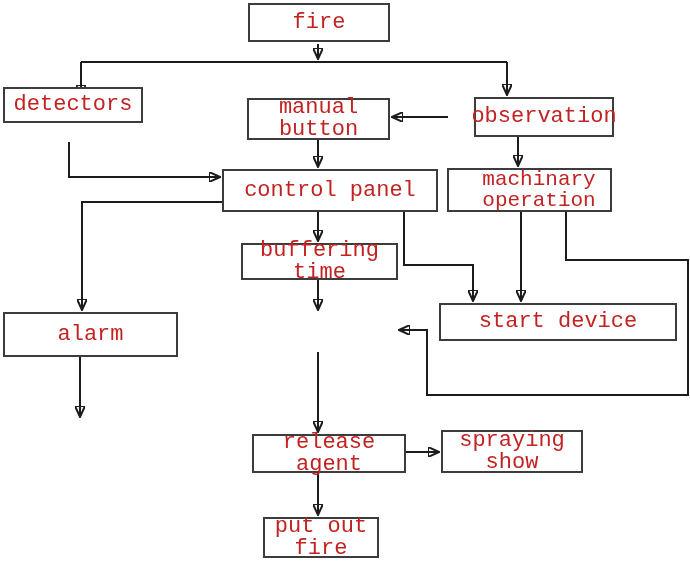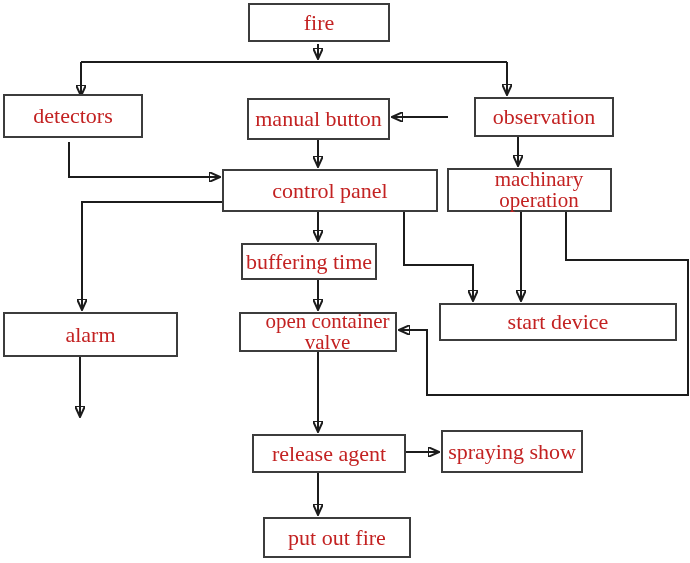--- a/index.html
+++ b/index.html
@@ -5,21 +5,21 @@
   html, body {
     margin: 0;
     padding: 0;
     background: #ffffff;
   }
   #canvas {
     position: relative;
     width: 690px;
     height: 563px;
     background: var(--background, #ffffff);
-    font-family: Liberation Serif, serif;
+    font-family: Liberation Mono, monospace;
     overflow: hidden;
   }
   #connectors {
     position: absolute;
     left: 0;
     top: 0;
     width: 690px;
     height: 563px;
     z-index: 0;
   }
@@ -80,62 +80,59 @@
     <path d="M318,280 V310" marker-end="url(#arr)"></path>
     <path d="M318,352 V432" marker-end="url(#arr)"></path>
     <path d="M387,452 H439" marker-end="url(#arr)"></path>
     <path d="M318,473 V515" marker-end="url(#arr)"></path>
   </svg>
 
   <div class="node" style="left:248px; top:3px; width:142px; height:39px">
     <span>fire</span>
   </div>
 
-  <div class="node" style="left:3px; top:94px; width:140px; height:44px">
+  <div class="node" style="left:3px; top:87px; width:140px; height:36px">
     <span>detectors</span>
   </div>
 
   <div class="node" style="left:247px; top:98px; width:143px; height:42px">
     <span>manual button</span>
   </div>
 
   <div class="node" style="left:474px; top:97px; width:140px; height:40px">
     <span>observation</span>
   </div>
 
   <div class="node" style="left:222px; top:169px; width:216px; height:43px">
     <span>control panel</span>
   </div>
 
   <div class="node two-line" style="left:447px; top:168px; width:165px; height:44px">
     <span>machinary operation</span>
   </div>
 
-  <div class="node" style="left:241px; top:243px; width:136px; height:37px">
+  <div class="node" style="left:241px; top:243px; width:157px; height:37px">
     <span>buffering time</span>
   </div>
 
   <div class="node" style="left:3px; top:312px; width:175px; height:45px">
     <span>alarm</span>
   </div>
 
-  <div class="node two-line" style="left:239px; top:312px; width:158px; height:40px">
-    <span>open container valve</span>
-  </div>
 
   <div class="node" style="left:439px; top:303px; width:238px; height:38px">
     <span>start device</span>
   </div>
 
 
   <div class="node" style="left:252px; top:434px; width:154px; height:39px">
     <span>release agent</span>
   </div>
 
   <div class="node" style="left:441px; top:430px; width:142px; height:43px">
     <span>spraying show</span>
   </div>
 
-  <div class="node" style="left:263px; top:517px; width:148px; height:41px">
+  <div class="node" style="left:263px; top:517px; width:116px; height:41px">
     <span>put out fire</span>
   </div>
 
 </div>
 
 </body></html>

